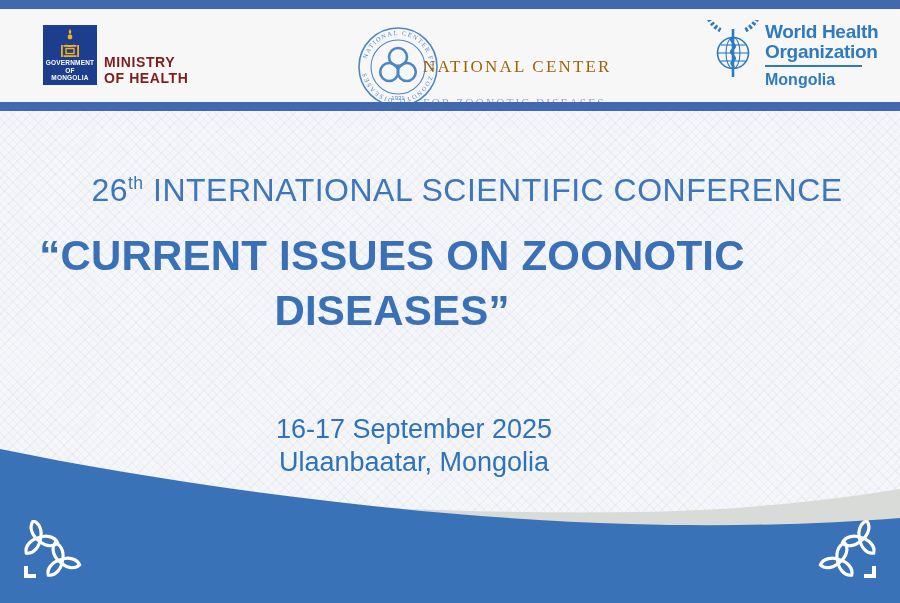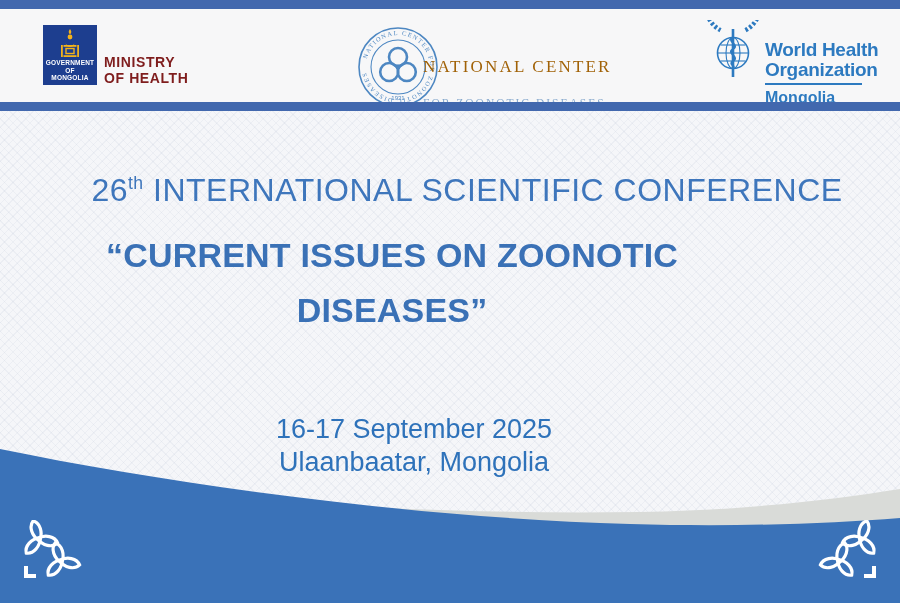--- a/index.html
+++ b/index.html
@@ -26,38 +26,38 @@
   
   .nczd-group { position:absolute; left:357px; top:8px; }
   .nczd-seal  { position:absolute; left:0; top:9px; }
   .nczd-label { position:absolute; left:66px; top:40px; white-space:nowrap; font-family:"Liberation Serif", serif; }
   .nczd-l1 { color:#a16207; font-size:17px; letter-spacing:2.2px; }
   .nczd-l2 { color:#87a9cd; font-size:11.5px; letter-spacing:2px; margin-top:20px; }
 
   
   .who-group  { position:absolute; left:703px; top:11px; }
   .who-emblem { position:absolute; left:0; top:0; }
-  .who-text   { position:absolute; left:62px; top:20px; white-space:nowrap; }
+  .who-text   { position:absolute; left:62px; top:2px; white-space:nowrap; }
   .who-name   { color:#2d7ac0; font-weight:bold; font-size:19px; line-height:20px; letter-spacing:-.3px; }
   .who-rule   { width:97px; height:2px; background:#2d7ac0; margin-top:3px; }
   .who-country{ color:#2d7ac0; font-weight:bold; font-size:16px; margin-top:4px; }
 
   
   .main-area { position:absolute; left:0; top:111px; width:900px; height:492px;
       background-color:#f5f6f9;
       background-image:
         repeating-linear-gradient(45deg,  rgba(173,184,205,.13) 0 1px, transparent 1px 6px),
         repeating-linear-gradient(-45deg, rgba(173,184,205,.13) 0 1px, transparent 1px 6px); }
 
   .conf-heading { position:absolute; left:17px; top:172px; width:900px; text-align:center;
       color:#3e76bc; font-size:32px; letter-spacing:.5px; white-space:nowrap; }
   .conf-heading sup { font-size:.55em; vertical-align:super; }
 
   .conf-title { position:absolute; left:0; top:228px; width:784px; text-align:center;
-      color:#3a71b6; font-weight:bold; font-size:34px; line-height:55px; letter-spacing:.2px; }
+      color:#3a71b6; font-weight:bold; font-size:42px; line-height:55px; letter-spacing:.2px; }
 
   .date-block { position:absolute; left:0; top:413px; width:828px; text-align:center;
       color:#2e72ba; font-size:27px; line-height:33px; }
 
   
   .wave-svg { position:absolute; left:0; top:0; width:900px; height:603px; pointer-events:none; }
   .knot-left  { position:absolute; left:16px;  top:520px; }
   .knot-right { position:absolute; left:818px; top:520px; transform:scaleX(-1); }
 </style>
 </head>

